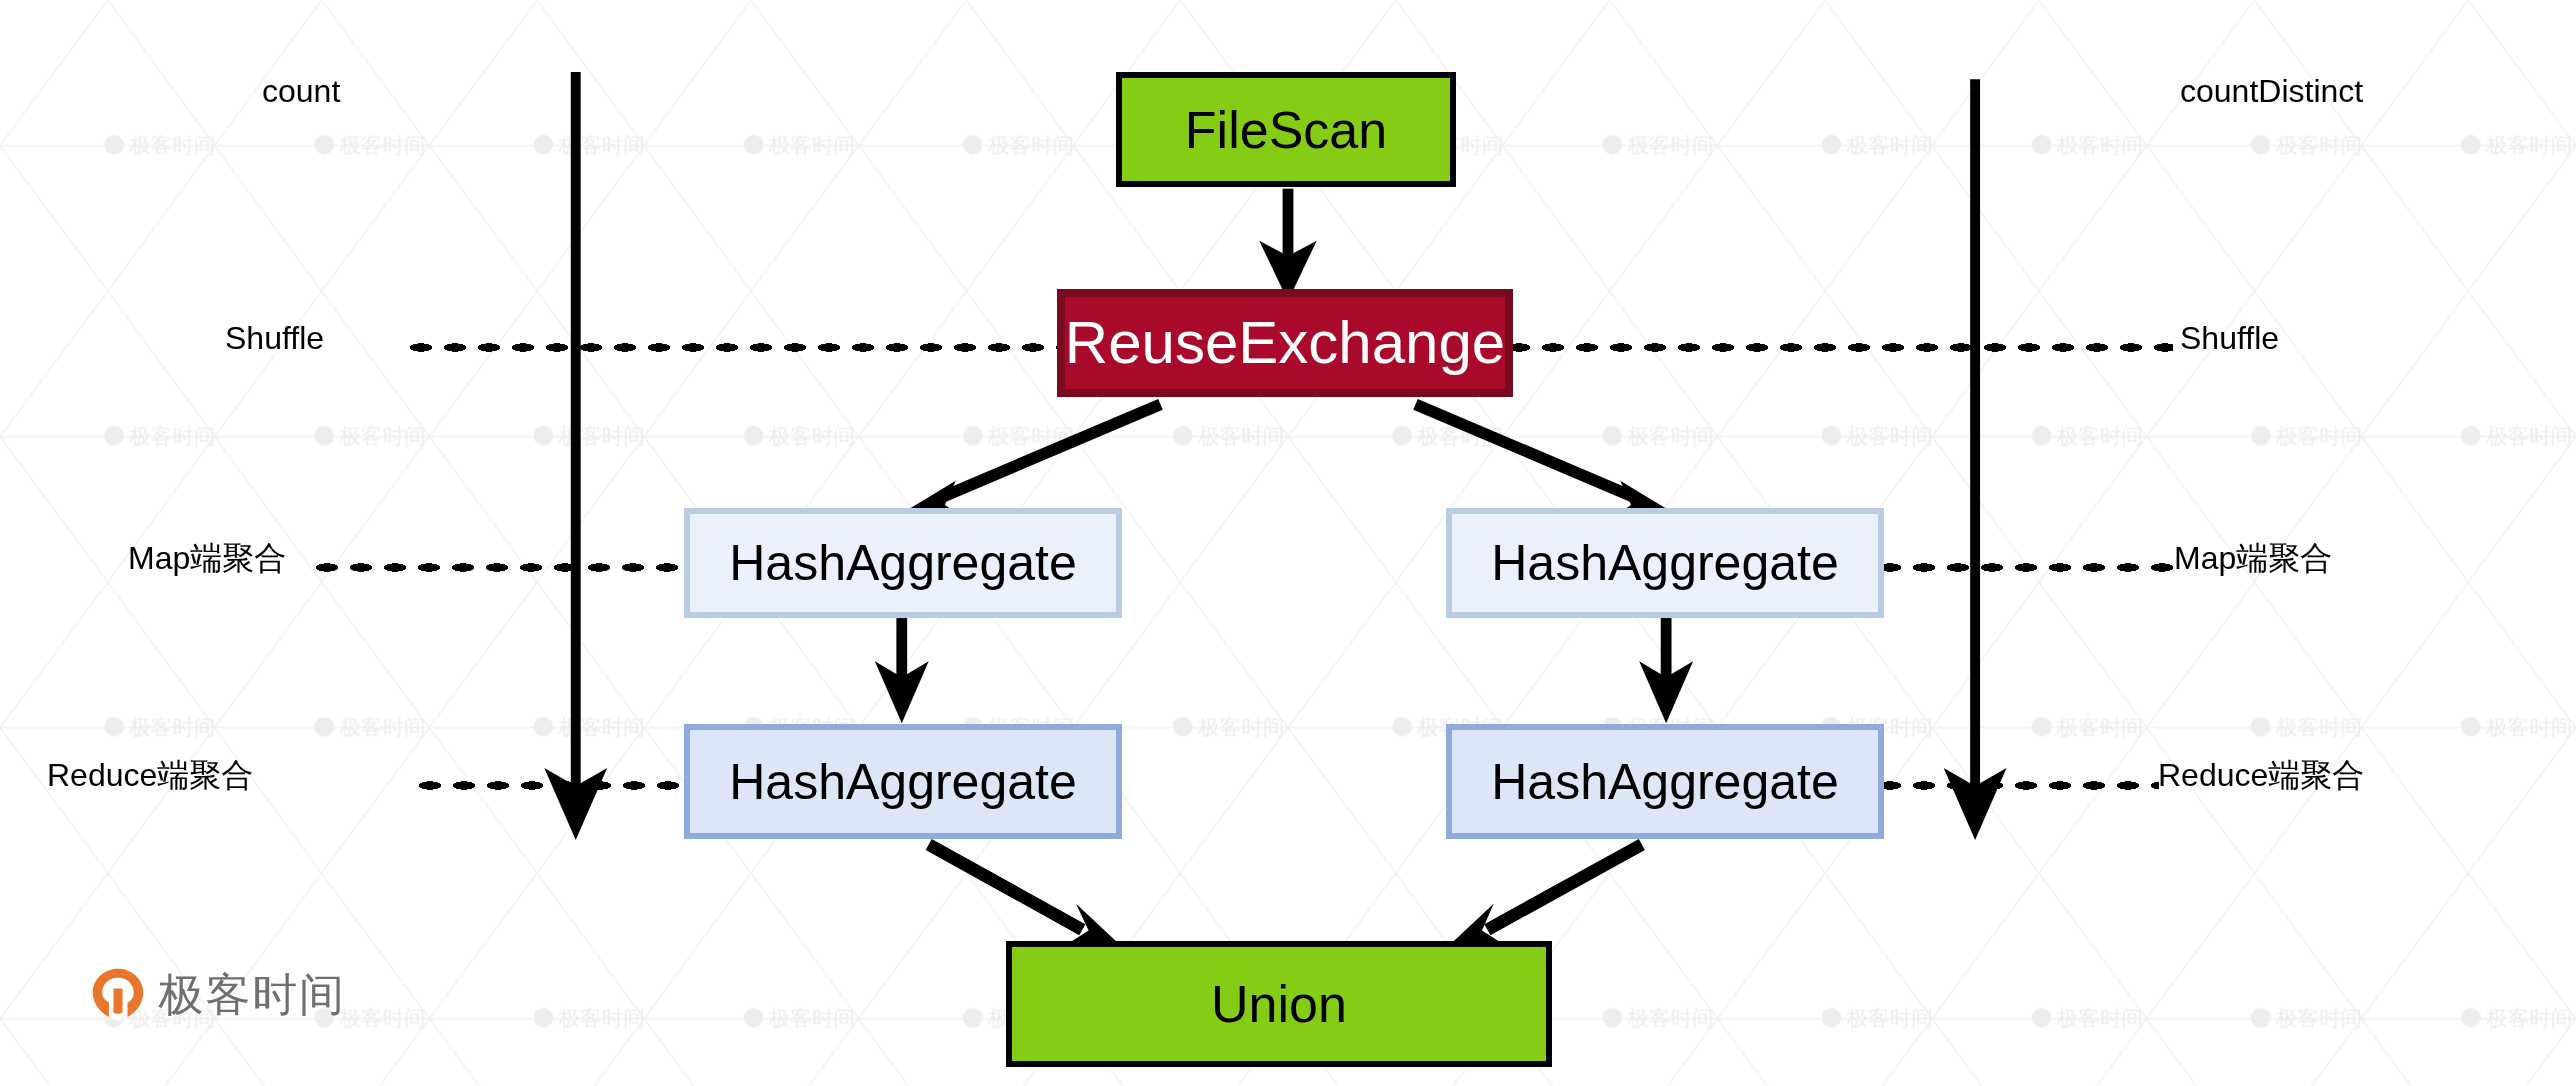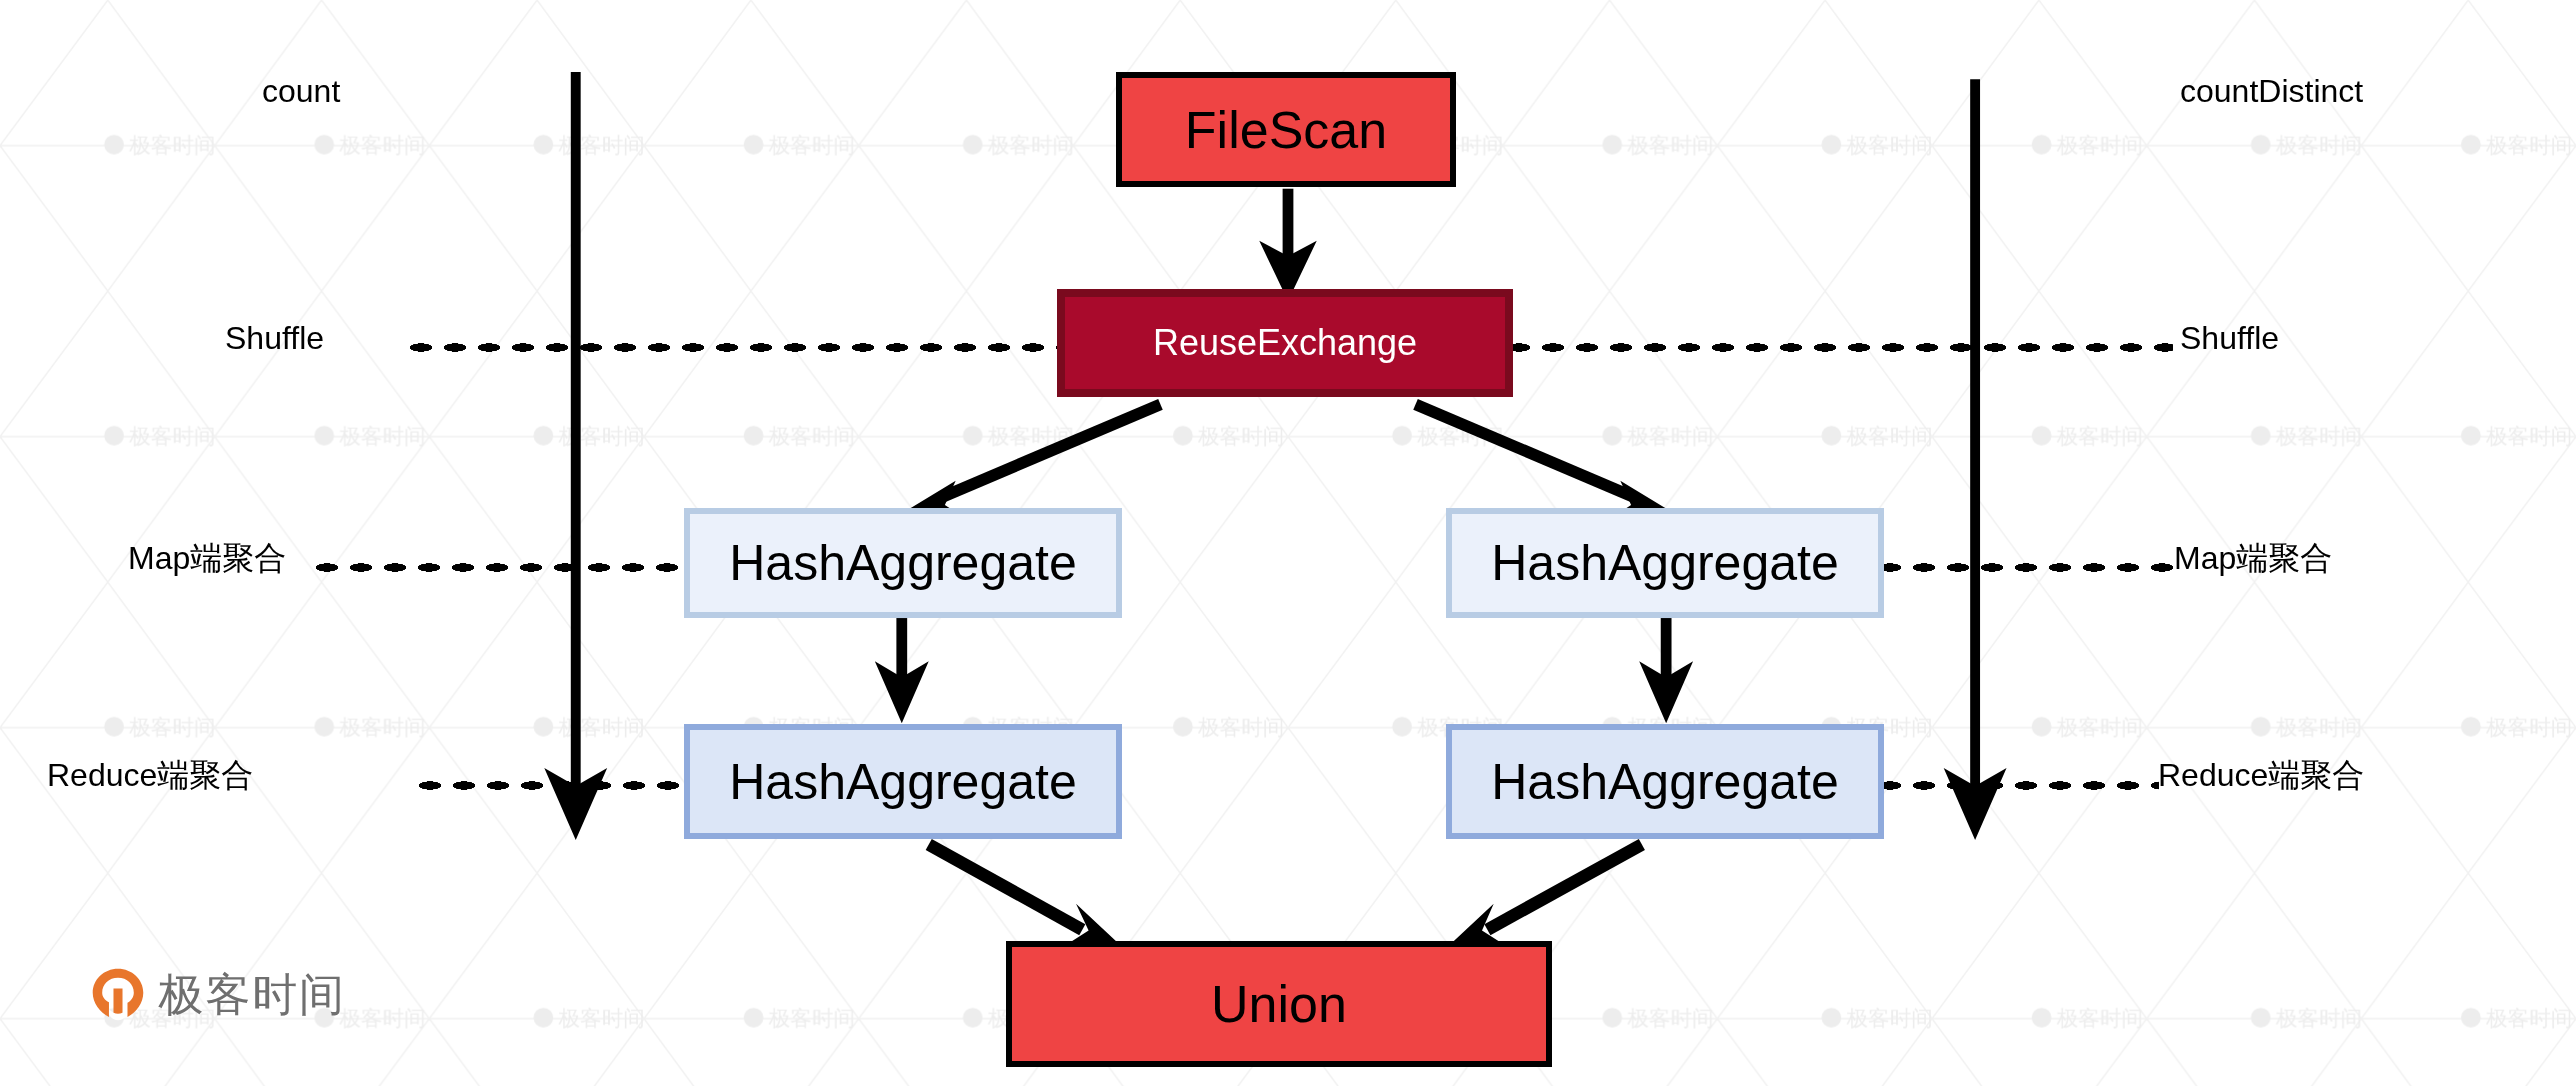--- a/index.html
+++ b/index.html
@@ -42,32 +42,32 @@
     align-items: center;
     justify-content: center;
     z-index: 3;
     white-space: nowrap;
   }
   .node-label {
     line-height: 1;
   }
 
   .node.plain {
-    background: #ef4444;
+    background: #84cc16;
     border: 6.3px solid #000000;
     color: #000000;
   }
   .node.plain .node-label { font-size: 52px; }
 
   .node.reuse {
     background: #A90A2C;
     border: 8px solid #7A0A1E;
     color: #ffffff;
   }
-  .node.reuse .node-label { font-size: 36px; }
+  .node.reuse .node-label { font-size: 60px; }
 
   .node.agg-map {
     background: #EBF1FB;
     border: 6.3px solid #B8CCE4;
     color: #000000;
   }
   .node.agg-map .node-label { font-size: 50px; }
 
   .node.agg-reduce {
     background: #DCE6F7;

